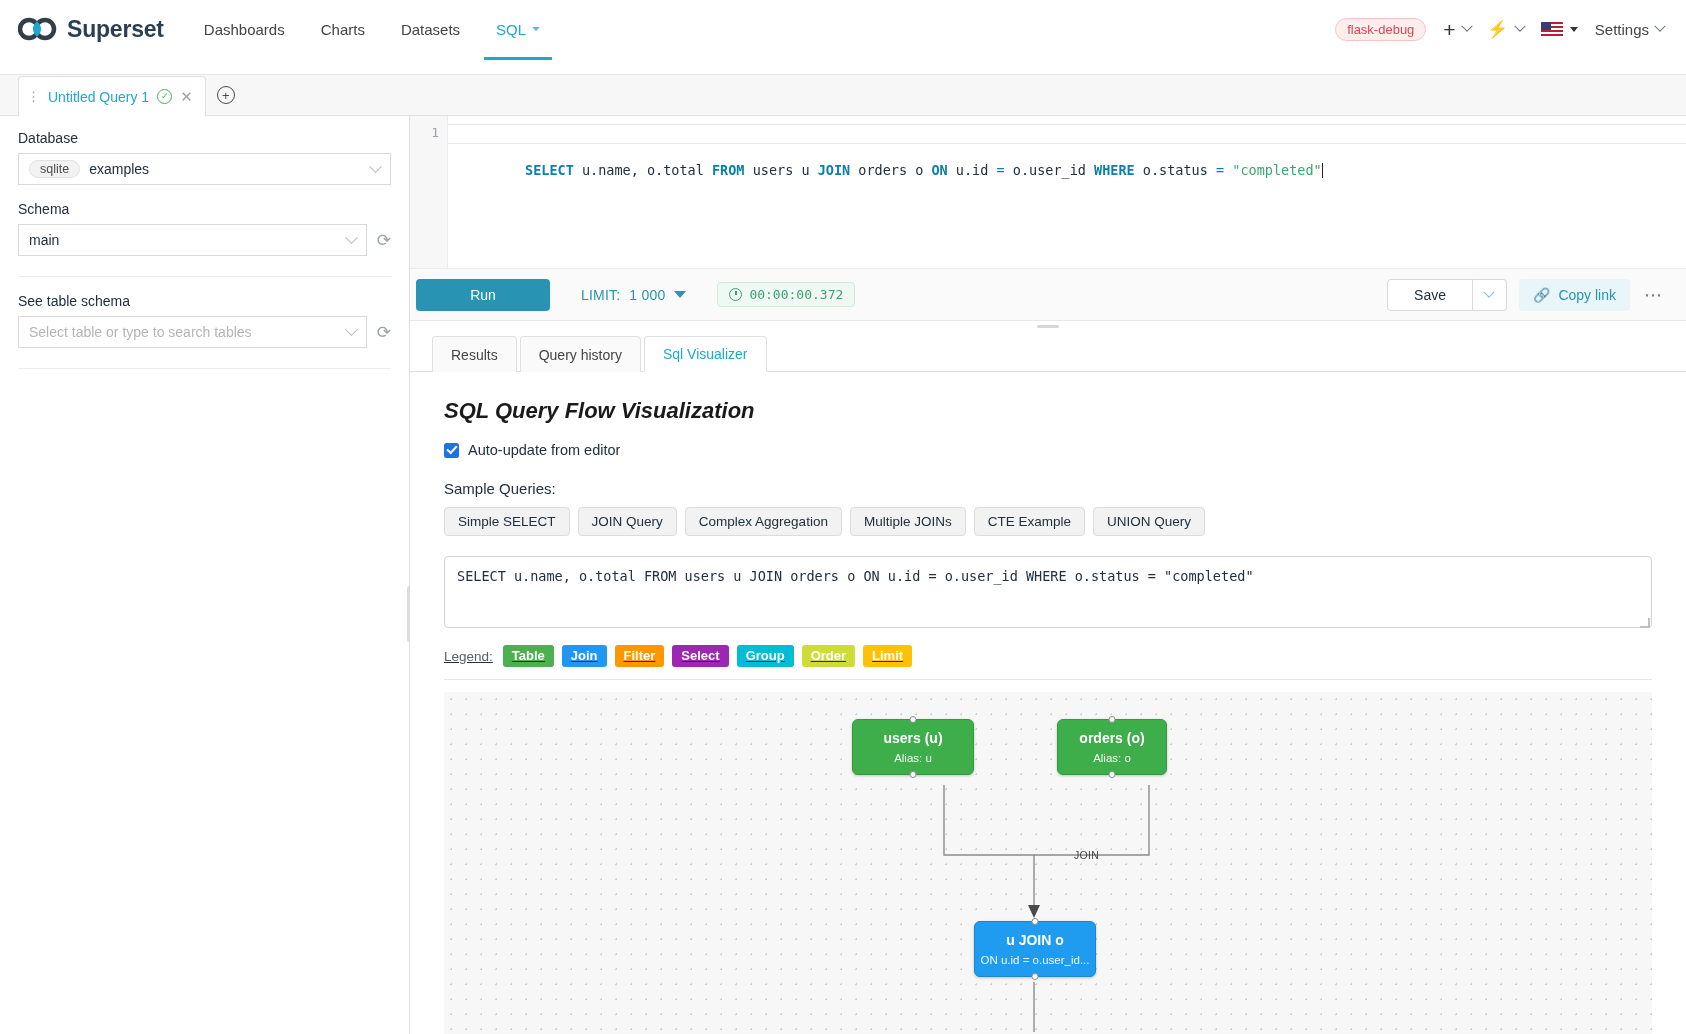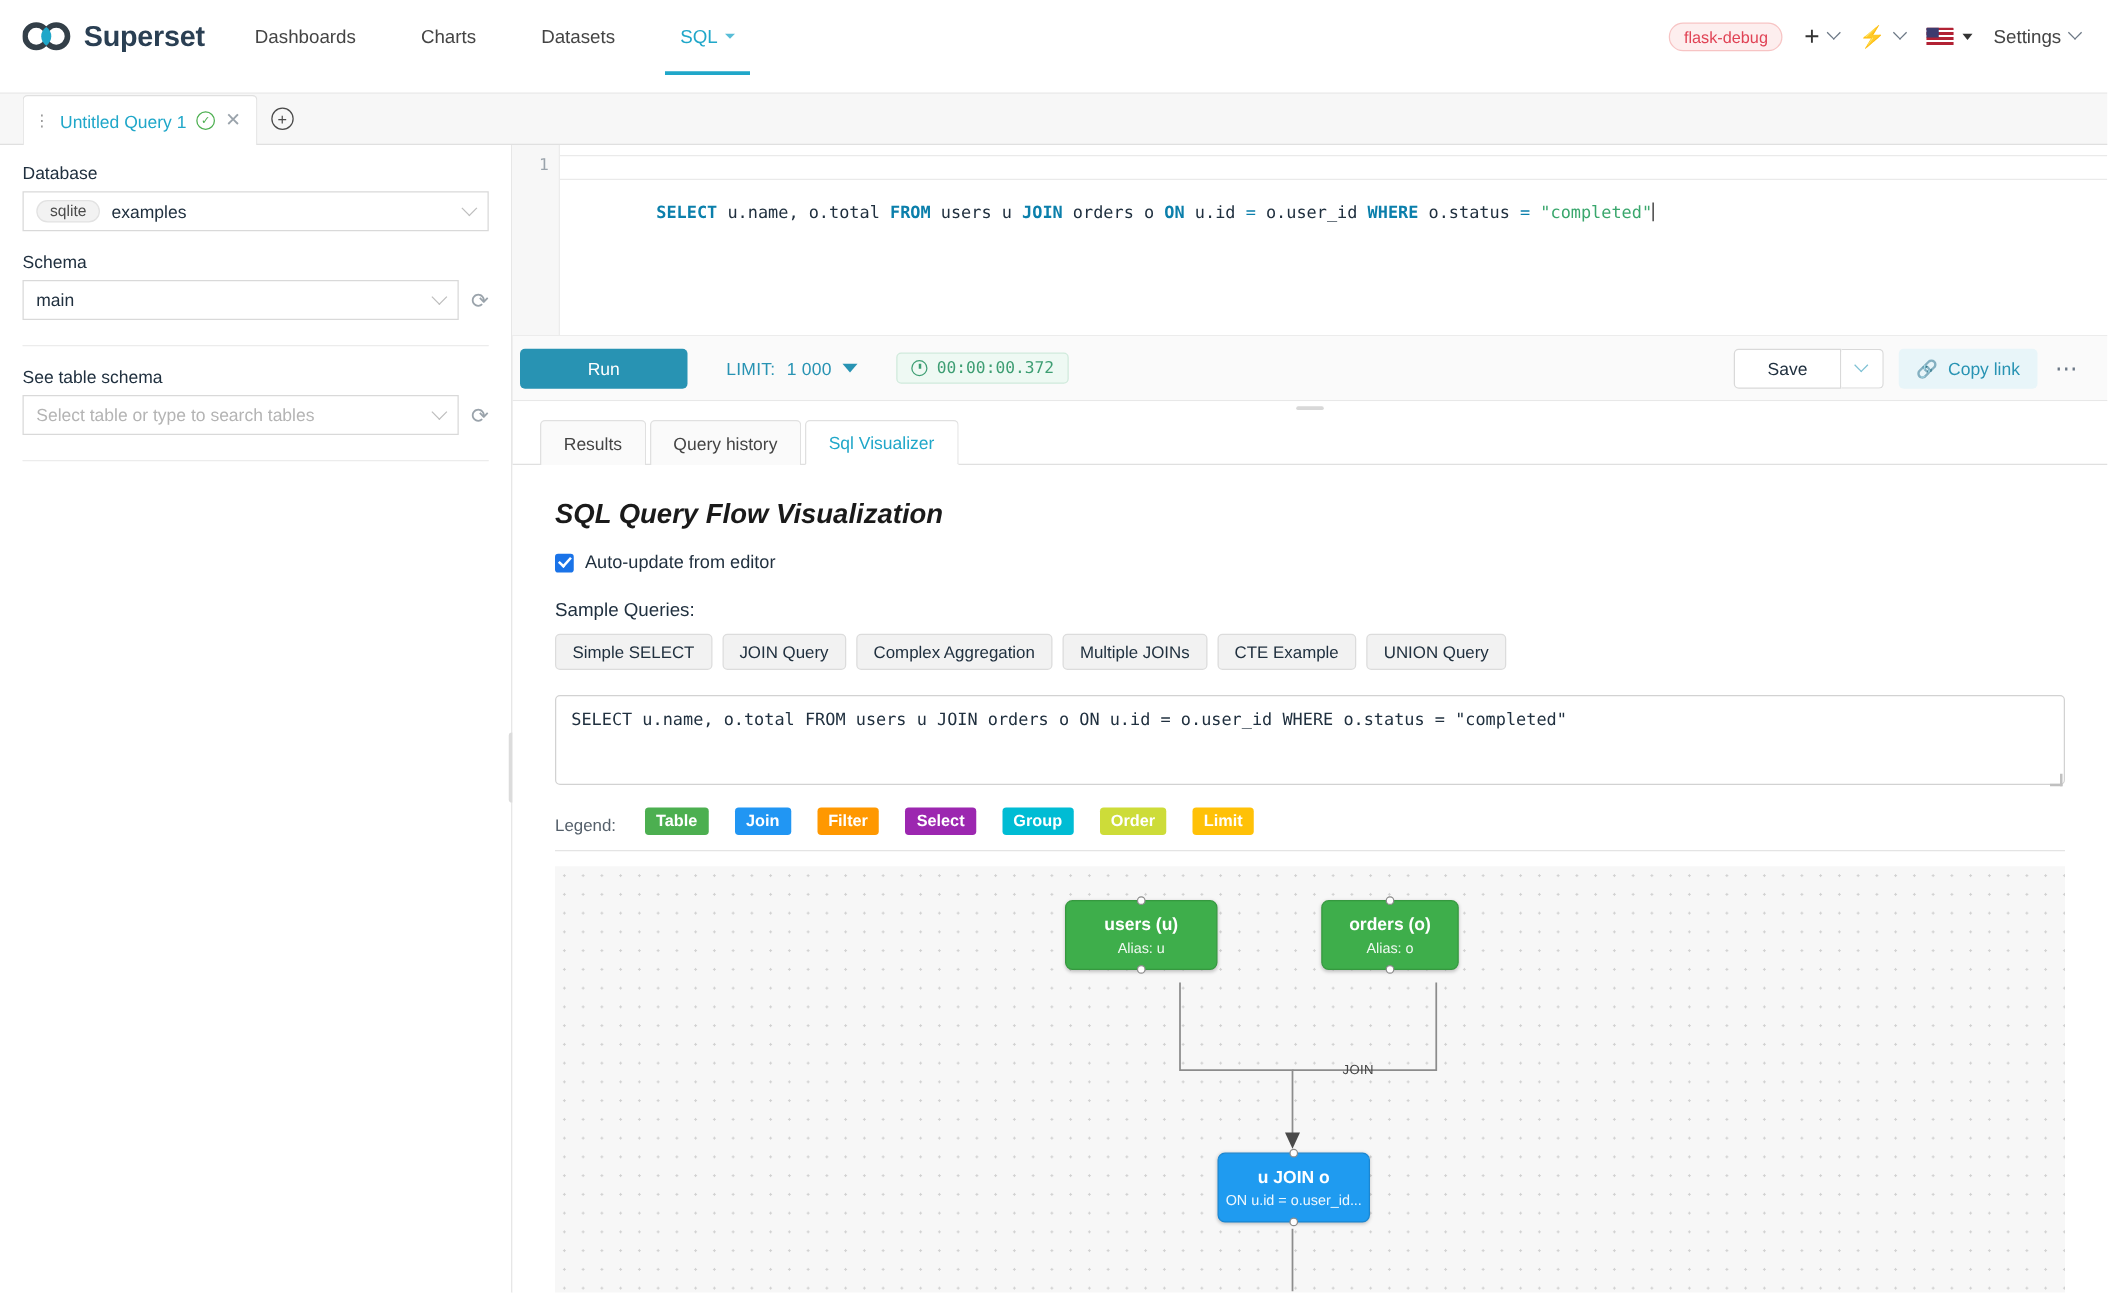--- a/index.html
+++ b/index.html
@@ -18,21 +18,21 @@
     border-bottom: 1px solid #e8e8e8;
     display: flex; align-items: center;
     padding: 0 22px 16px 18px;
     background: #fff;
     position: relative;
   }
   .brand { display: flex; align-items: center; gap: 9px; margin-right: 40px; }
   .brand-logo { width: 40px; height: 24px; position: relative; }
   .brand-logo svg { display: block; }
   .brand-text { font-size: 23px; font-weight: bold; color: #2a3f53; letter-spacing: -0.2px; }
-  .nav-links { display: flex; align-items: center; gap: 52px; height: 61px; }
+  .nav-links { display: flex; align-items: center; gap: 36px; height: 61px; }
   .nav-link {
     font-size: 15px; color: #444; height: 61px;
     display: flex; align-items: center; cursor: pointer;
     position: relative;
   }
   .nav-link.active { color: #20a7c9; }
   .nav-link.active::after {
     content: ""; position: absolute; left: -12px; right: -12px; bottom: 0;
     height: 3px; background: #20a7c9;
   }
@@ -263,21 +263,21 @@
     padding: 10px 12px; font-family: "DejaVu Sans Mono", monospace;
     font-size: 13.5px; color: #20303f; resize: none; outline: none;
     background: #fff; overflow: hidden; line-height: 18px;
   }
   .resize-nub {
     position: absolute; right: 36px; width: 10px; height: 10px;
     border-right: 2px solid #c0c0c0; border-bottom: 2px solid #c0c0c0;
     margin-top: -14px;
   }
   .legend-row {
-    display: flex; align-items: flex-end; gap: 21px; margin: 13px 0 12px 0;
+    display: flex; align-items: center; gap: 8px; margin: 13px 0 12px 0; text-decoration: underline;
   }
   .legend-label { font-size: 13.5px; color: #55606b; margin-right: 2px; }
   .legend-badge {
     color: #fff; font-size: 13px; font-weight: bold; padding: 3px 9px;
     border-radius: 3px; line-height: 1.25;
   }
   .legend-sep { border-top: 1px solid #e4e4e4; }
 
   
   .canvas {

